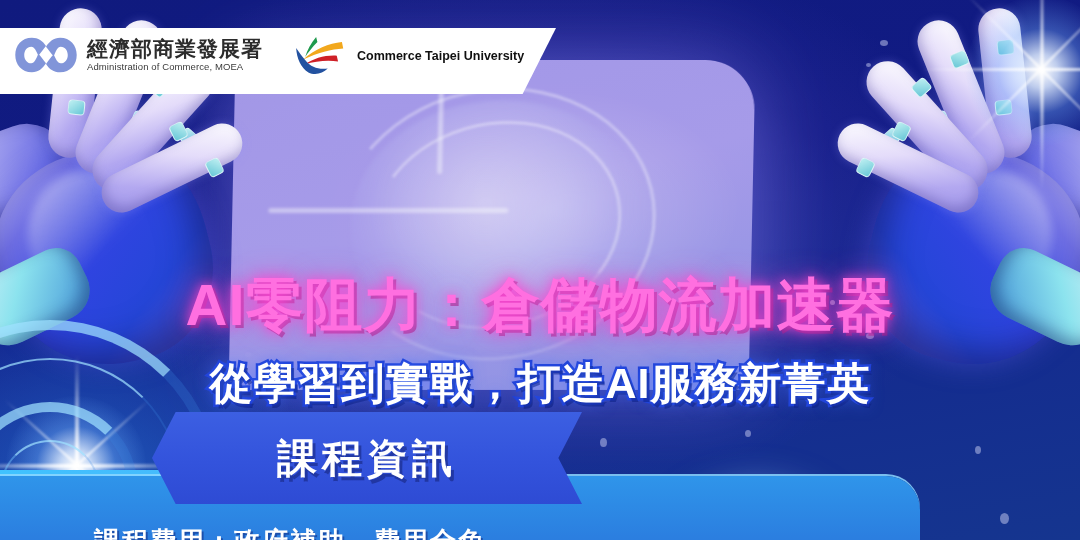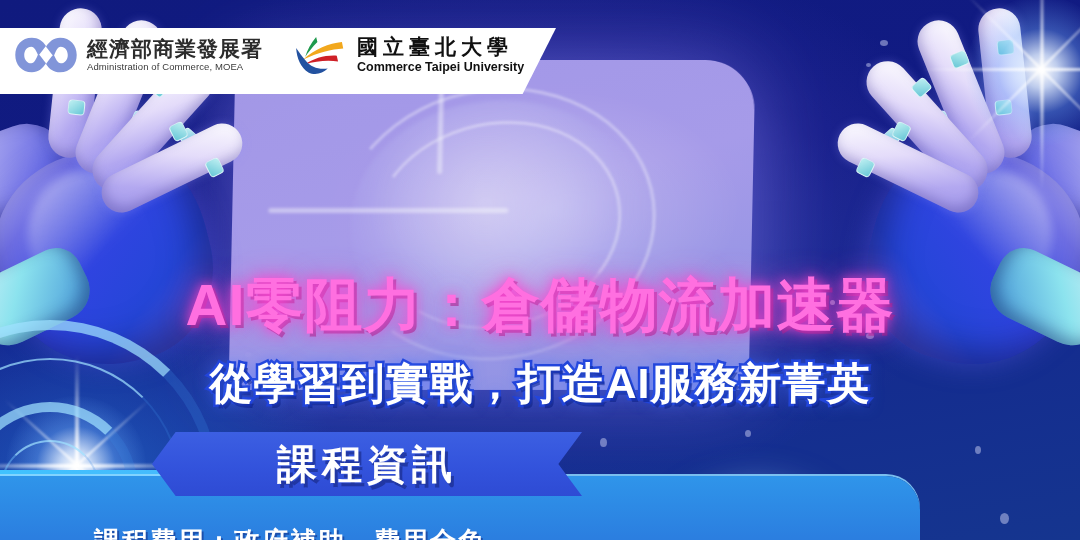--- a/index.html
+++ b/index.html
@@ -184,21 +184,21 @@
     text-align:center; z-index:30;
     font-size:43px; font-weight:900; line-height:1;
     color:#ffffff; letter-spacing:1px; white-space:nowrap;
     -webkit-text-stroke:5px #1f3fd6;
     paint-order:stroke fill;
     text-shadow:0 0 16px rgba(60,110,255,.8), 3px 4px 0 rgba(10,25,120,.6);
   }
 
   
   .info-banner {
-    position:absolute; left:152px; top:432px; width:430px; height:64px; z-index:35;
+    position:absolute; left:152px; top:412px; width:430px; height:92px; z-index:35;
     background:linear-gradient(180deg,#3c5fe2 0%, #3353dc 55%, #2e4bd4 100%);
     clip-path:polygon(5.5% 0, 100% 0, 94.5% 50%, 100% 100%, 5.5% 100%, 0 50%);
     display:flex; align-items:center; justify-content:center;
   }
   .info-banner-text {
     font-size:40px; font-weight:900; color:#ffffff; letter-spacing:5px;
     text-shadow:3px 4px 0 rgba(20,35,120,.55);
   }
 
   
@@ -325,21 +325,20 @@
     <div class="logo-sep"></div>
 
     <div class="logo-block">
       <svg class="ntpu-mark" viewBox="0 0 80 62">
         <path d="M34 3 C26 12 20 24 17 34 C22 27 28 19 36 11 Z" fill="#1f9a4d"></path>
         <path d="M74 11 C54 13 32 22 14 38 C36 28 58 22 76 21 Z" fill="#f2a81d"></path>
         <path d="M66 32 C48 31 30 36 16 46 C34 40 52 39 68 41 Z" fill="#cf2027"></path>
         <path d="M3 20 C4 36 10 50 22 58 C32 63 44 60 52 52 C38 54 26 50 18 40 C12 33 8 27 3 20 Z" fill="#2352a0"></path>
       </svg>
       <div>
-        <div class="ntpu-txt-cn">國立臺北大學</div>
         <div class="ntpu-txt-en">Commerce Taipei University</div>
       </div>
     </div>
   </div>
 
 
   <div class="sub-pink">AI零阻力：倉儲物流加速器</div>
 
   <div class="tagline">從學習到實戰，打造AI服務新菁英</div>
 

